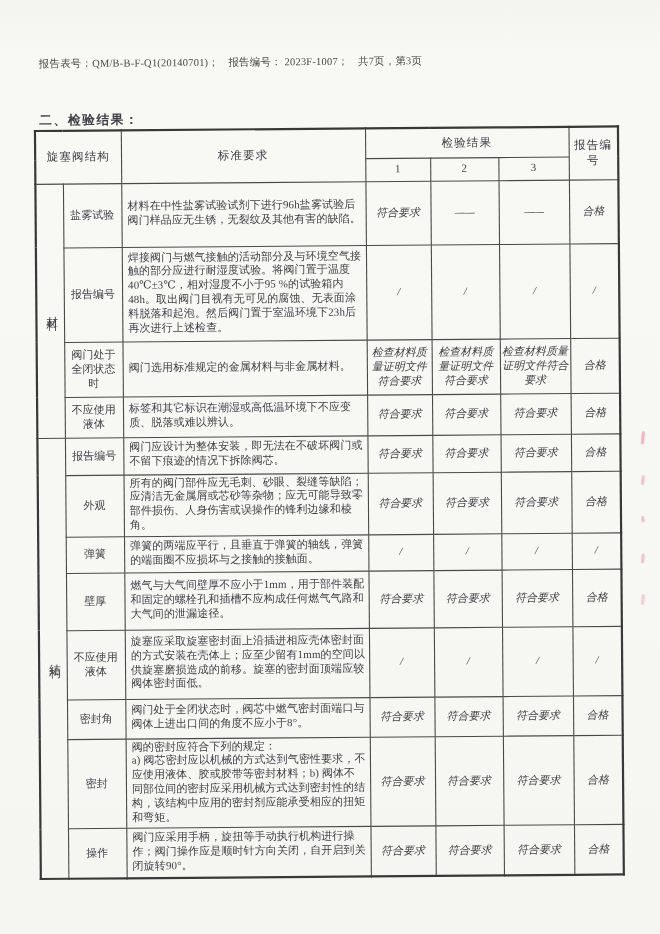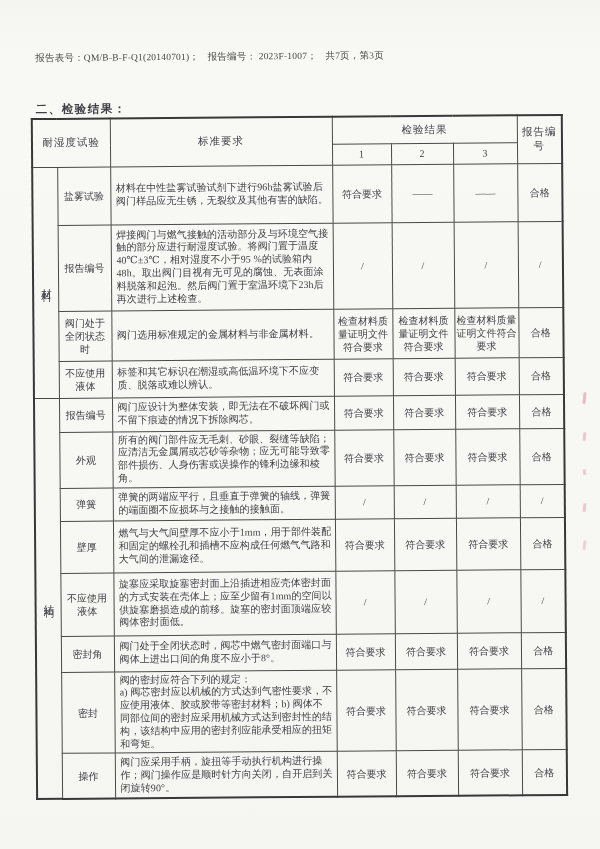--- a/index.html
+++ b/index.html
@@ -90,20 +90,21 @@
     color: #3e3e44;
     white-space: pre-line;
     letter-spacing: 0.1px;
   }
   .res-cell, .judg-cell {
     text-align: center;
     font-size: 10px;
     line-height: 13px;
     color: #3e3e44;
     padding: 1px;
+    font-style: italic;
   }
   
   .bleed-marks { position: absolute; right: 8px; top: 392px; width: 16px; height: 200px; pointer-events: none; }
   .bleed-marks i {
     display: block;
     width: 3px; height: 9px;
     margin: 0 auto 28px auto;
     background: rgba(214, 96, 120, 0.32);
     border-radius: 2px;
     filter: blur(0.6px);
@@ -132,21 +133,21 @@
         <col style="width:25px">
           <col style="width:53px">
           <col style="width:222px">
         <col style="width:59px">
           <col style="width:62px">
           <col style="width:64px">
           <col style="width:45px">
       </colgroup>
       <tbody>
           <tr>
-        <th class="hdr" colspan="2" rowspan="2">耐湿度试验</th>
+        <th class="hdr" colspan="2" rowspan="2">旋塞阀结构</th>
         <th class="hdr" rowspan="2">标准要求</th>
         <th class="hdr" colspan="3" style="height:27px">检验结果</th>
         <th class="hdr" rowspan="2">报告编号</th>
       </tr>
       <tr>
         <th class="hdr hdr-num">1</th>
         <th class="hdr hdr-num">2</th>
         <th class="hdr hdr-num">3</th>
       </tr>
 

